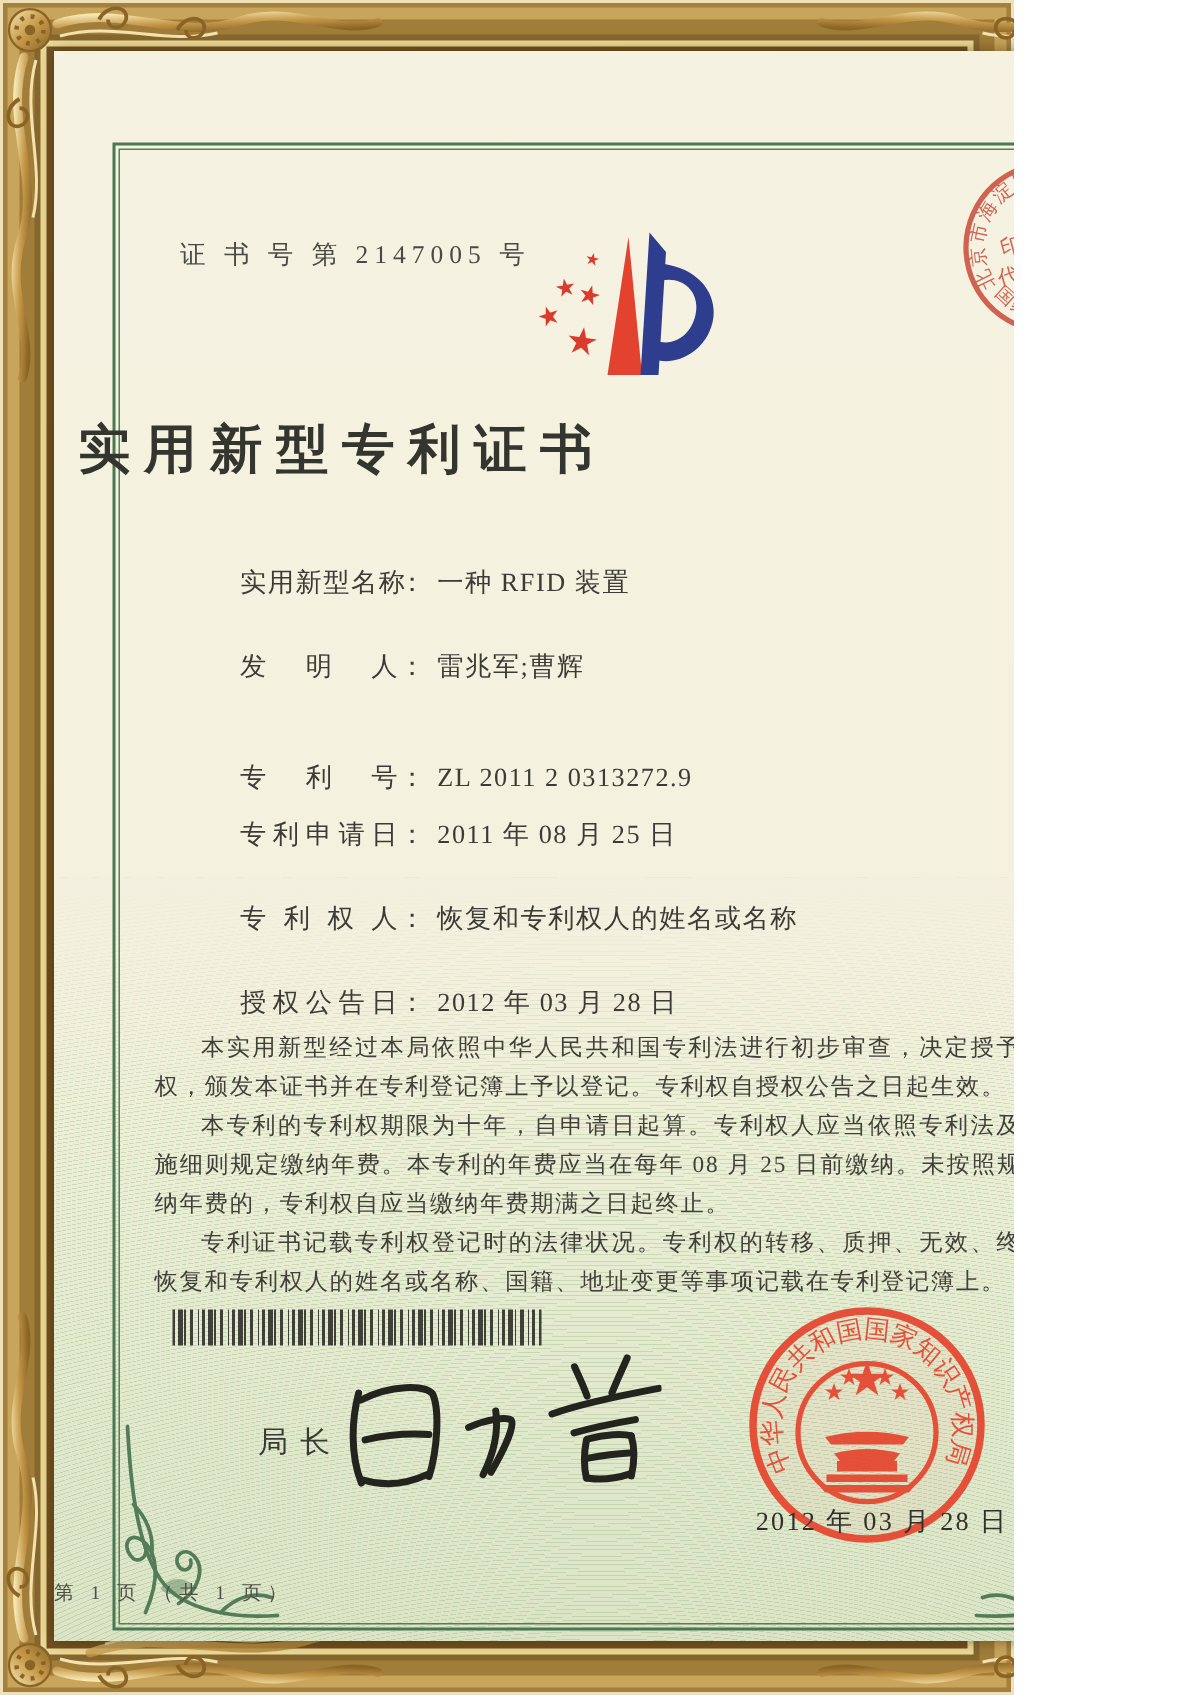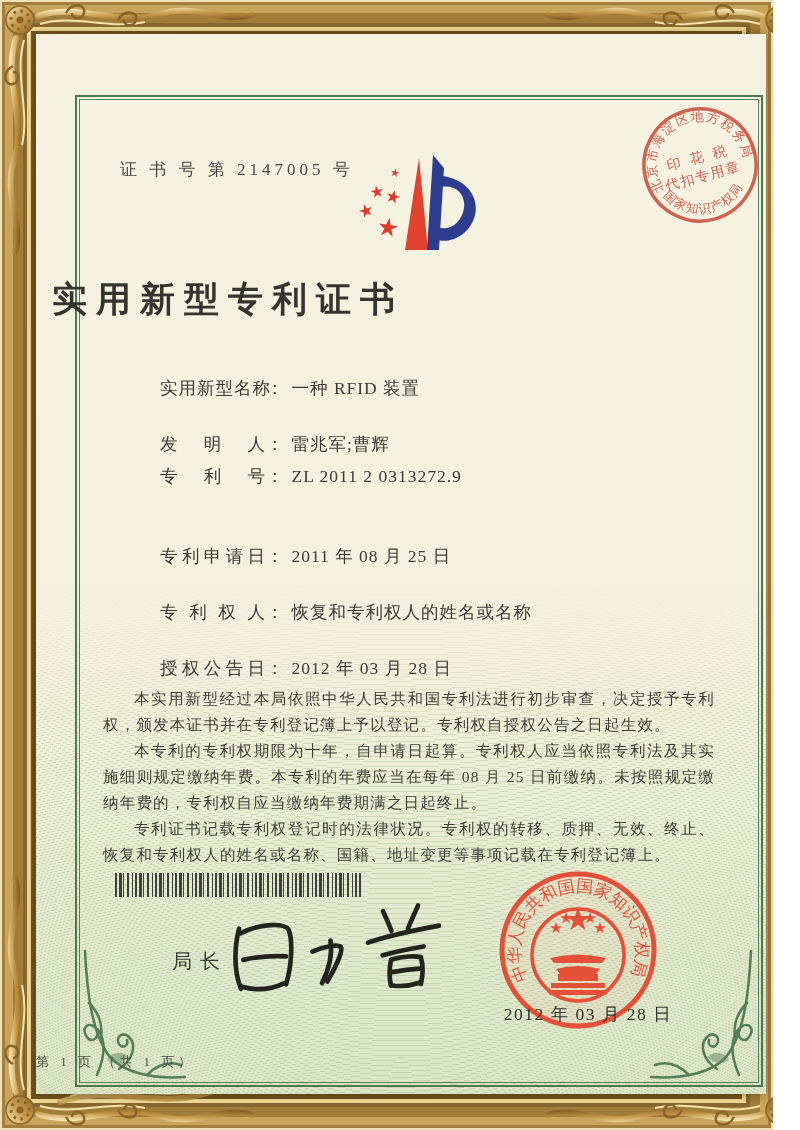--- a/index.html
+++ b/index.html
@@ -1,16 +1,16 @@
 <!DOCTYPE html>
 <html><head>
 <meta charset="utf-8">
 <style>
   html,body{margin:0;padding:0;background:#ffffff;}
-  .stage{position:relative;width:773px;height:1130px;overflow:hidden;
+  .stage{position:relative;width:676px;height:1130px;overflow:hidden;
          font-family:"Liberation Serif","DejaVu Serif",serif;}
   
   .gold-frame{position:absolute;inset:0;
     background:linear-gradient(135deg,#f0dfae 0%,#d2a85c 16%,#93702f 36%,#e2bd72 54%,#9a7434 74%,#dab66a 90%,#7c5a24 100%);
     box-shadow:
       inset 0 0 0 2px rgba(246,235,197,.9),
       inset 0 0 0 5px rgba(158,121,58,.85),
       inset 0 0 0 13px rgba(235,199,120,.55),
       inset 0 0 0 23px rgba(196,152,74,.45),
       inset 0 0 0 27px rgba(122,90,36,.9),
@@ -134,21 +134,21 @@
     </svg>
 
     <div class="title">实用新型专利证书</div>
 
     <div class="frow" style="top:342px">
       <span class="f-label">实用新型名称</span><span class="f-colon">：</span><span class="f-value">一种 RFID 装置</span>
     </div>
     <div class="frow" style="top:398px">
       <span class="f-label">发明人</span><span class="f-colon">：</span><span class="f-value">雷兆军;曹辉</span>
     </div>
-    <div class="frow" style="top:430px">
+    <div class="frow" style="top:472px">
       <span class="f-label">专利号</span><span class="f-colon">：</span><span class="f-value">ZL 2011 2 0313272.9</span>
     </div>
     <div class="frow" style="top:510px">
       <span class="f-label">专利申请日</span><span class="f-colon">：</span><span class="f-value">2011 年 08 月 25 日</span>
     </div>
     <div class="frow" style="top:566px">
       <span class="f-label">专利权人</span><span class="f-colon">：</span><span class="f-value">恢复和专利权人的姓名或名称</span>
     </div>
     <div class="frow" style="top:622px">
       <span class="f-label">授权公告日</span><span class="f-colon">：</span><span class="f-value">2012 年 03 月 28 日</span>

